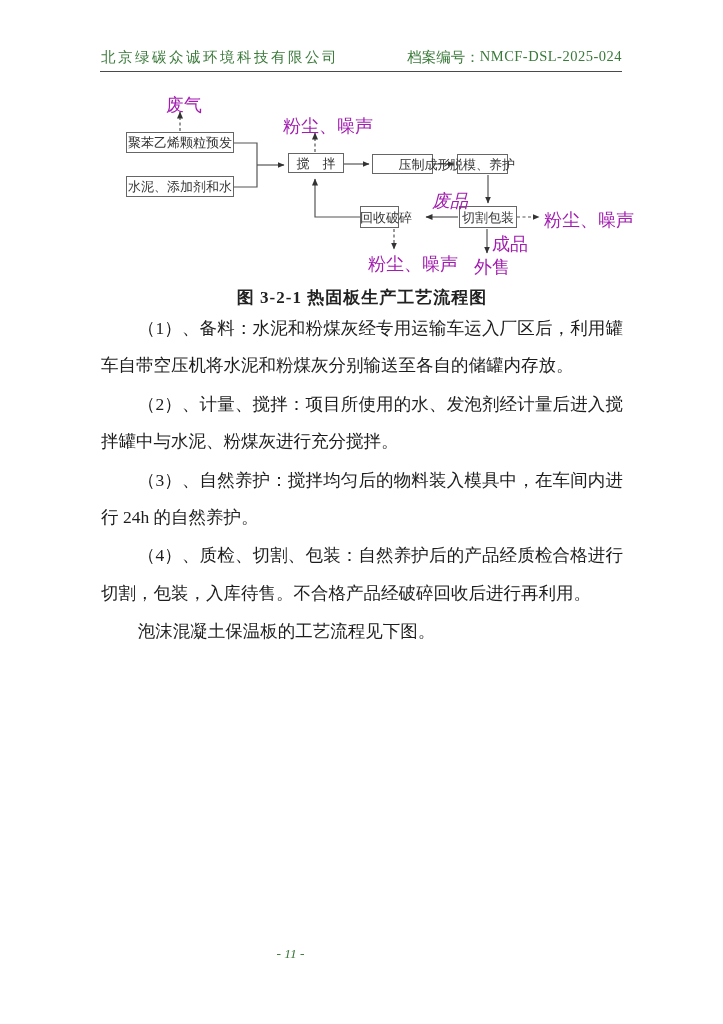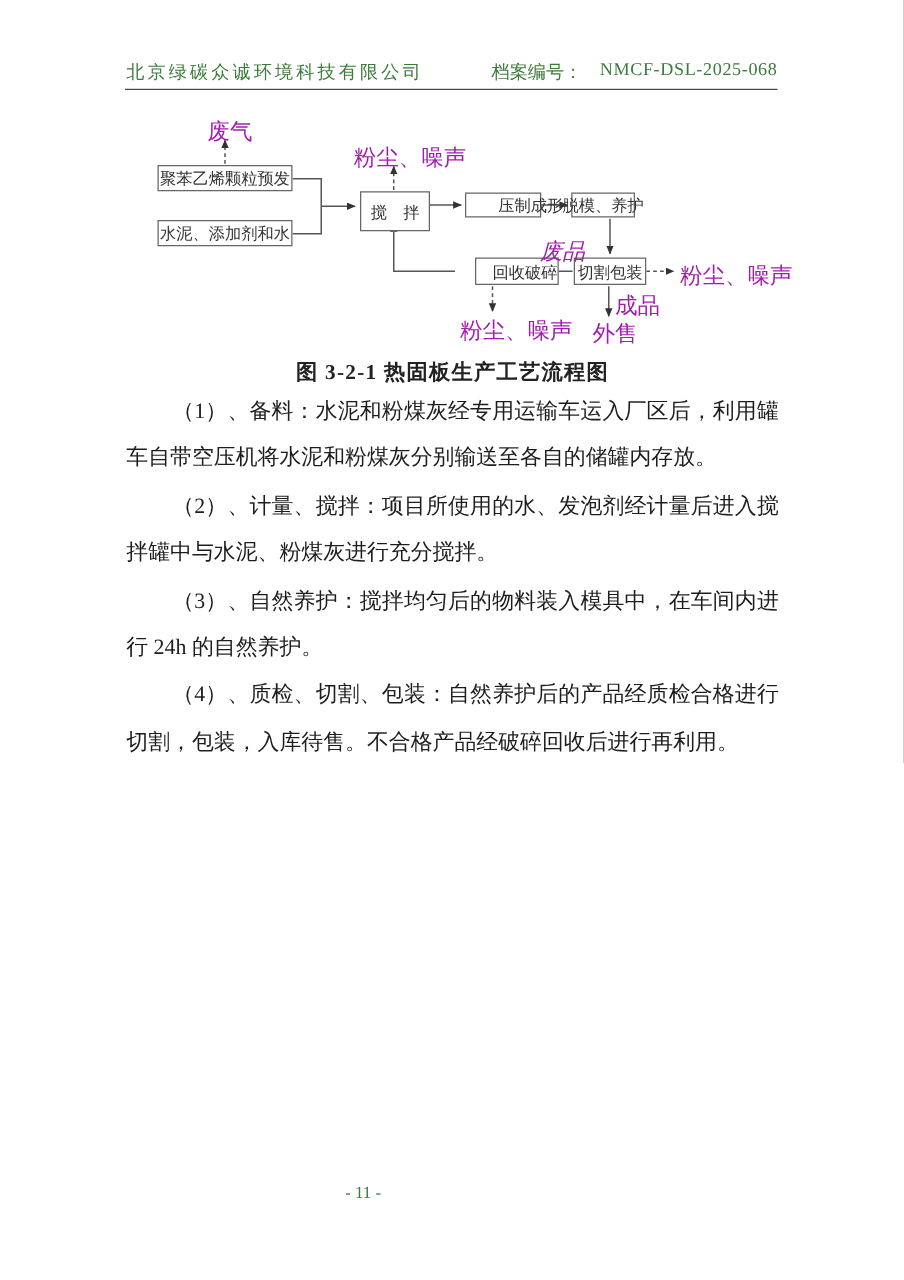--- a/index.html
+++ b/index.html
@@ -7,21 +7,21 @@
   .page {
     position:relative; width:723px; height:1024px; background:#fff;
     margin:0 auto; font-family:"Liberation Serif", serif; color:#222;
     overflow:hidden;
   }
   
   .hdr { position:absolute; left:101px; top:48px; width:521px;
          display:flex; justify-content:space-between; align-items:baseline;
          font-size:14.5px; color:#3a7a3a; }
   .hdr .company { letter-spacing:2.5px; }
-  .hdr .archive { display:flex; gap:14px; }
+  .hdr .archive { display:flex; }
   .hdr .archive .num { letter-spacing:0.5px; }
   .hdr-rule { position:absolute; left:100px; top:71px; width:522px; height:0;
               border-top:1.4px solid #4a4a4a; }
   
   .flow { position:absolute; left:0; top:0; width:723px; height:285px; }
   .flow svg { position:absolute; left:0; top:0; }
   .fbox { position:absolute; border:1px solid #666; color:#333;
           font-size:13px; line-height:1; display:flex; align-items:center;
           justify-content:center; white-space:nowrap; background:#fff; }
   .flabel { position:absolute; color:#a21caf; font-size:18px; line-height:1;
@@ -29,32 +29,32 @@
   
   .textblock { position:absolute; left:101px; top:283px; width:522px; }
   .caption { font-size:17px; font-weight:bold; text-align:center;
              line-height:22px; margin-top:4px; letter-spacing:1px; }
   .heading { font-size:17px; font-weight:bold; text-indent:2.2em;
              line-height:24px; margin-top:15px; letter-spacing:0.5px; }
   .textblock p { font-size:17.5px; line-height:37.4px; text-align:justify;
                  text-indent:2.1em; margin-top:1px; color:#1d1d1d; }
   
   .ftr { position:absolute; left:0; top:946px; width:581px; text-align:center;
-         font-size:13.5px; color:#3a7a3a; }
+         font-size:13.5px; color:#3a7a3a;font-style:italic; }
 </style>
 </head>
 <body>
 
 <div class="page">
 
   <div class="hdr">
     <span class="company">北京绿碳众诚环境科技有限公司</span>
     <span class="archive">
       <span>档案编号：</span>
-      <span class="num">NMCF-DSL-2025-068</span>
+      <span class="num">NMCF-DSL-2025-024</span>
     </span>
   </div>
   <div class="hdr-rule"></div>
 
   <div class="flow">
     <svg width="723" height="285" viewBox="0 0 723 285">
       <defs>
         <marker id="ah" markerUnits="userSpaceOnUse" markerWidth="8" markerHeight="8" refX="6.5" refY="3" orient="auto">
           <path d="M0,0 L7,3 L0,6 Z" fill="#333"></path>
         </marker>
@@ -80,40 +80,41 @@
 
       <path d="M487,229 L487,253" stroke="#555" stroke-width="1.2" fill="none" marker-end="url(#ah)"></path>
 
       <path d="M394,229 L394,249" stroke="#555" stroke-width="1.2" fill="none" stroke-dasharray="3 2.5" marker-end="url(#ah)"></path>
 
       <path d="M364,217 L315,217 L315,179" stroke="#555" stroke-width="1.2" fill="none" marker-end="url(#ah)"></path>
     </svg>
 
     <div class="fbox" style="left:126px;top:132px;width:108px;height:21px;">聚苯乙烯颗粒预发</div>
     <div class="fbox" style="left:126px;top:176px;width:108px;height:21px;">水泥、添加剂和水</div>
-    <div class="fbox" style="left:288px;top:153px;width:56px;height:32px;">搅　拌</div>
+    <div class="fbox" style="left:288px;top:153px;width:56px;height:20px;">搅　拌</div>
     <div class="fbox" style="left:372px;top:154px;width:61px;height:20px;padding-left:44px;">压制成形</div>
     <div class="fbox" style="left:457px;top:154px;width:51px;height:20px;">脱模、养护</div>
-    <div class="fbox" style="left:380px;top:206px;width:67px;height:22px;padding-left:13px;">回收破碎</div>
+    <div class="fbox" style="left:360px;top:206px;width:39px;height:22px;padding-left:13px;">回收破碎</div>
     <div class="fbox" style="left:459px;top:206px;width:58px;height:22px;">切割包装</div>
 
     <div class="flabel" style="left:166px;top:96px;">废气</div>
     <div class="flabel" style="left:283px;top:117px;">粉尘、噪声</div>
     <div class="flabel" style="left:432px;top:192px;font-style:italic;">废品</div>
     <div class="flabel" style="left:544px;top:211px;">粉尘、噪声</div>
     <div class="flabel" style="left:492px;top:235px;">成品</div>
     <div class="flabel" style="left:474px;top:258px;">外售</div>
     <div class="flabel" style="left:368px;top:255px;">粉尘、噪声</div>
   </div>
 
   <div class="textblock">
     <div class="caption">图 3-2-1 热固板生产工艺流程图</div>
     <p>（1）、备料：水泥和粉煤灰经专用运输车运入厂区后，利用罐车自带空压机将水泥和粉煤灰分别输送至各自的储罐内存放。</p>
     <p>（2）、计量、搅拌：项目所使用的水、发泡剂经计量后进入搅拌罐中与水泥、粉煤灰进行充分搅拌。</p>
     <p>（3）、自然养护：搅拌均匀后的物料装入模具中，在车间内进行 24h 的自然养护。</p>
     <p>（4）、质检、切割、包装：自然养护后的产品经质检合格进行切割，包装，入库待售。不合格产品经破碎回收后进行再利用。</p>
+    <p>泡沫混凝土保温板的工艺流程见下图。</p>
   </div>
 
   <div class="ftr">
     <span>- 11 -</span>
   </div>
 
 </div>
 
 </body></html>

